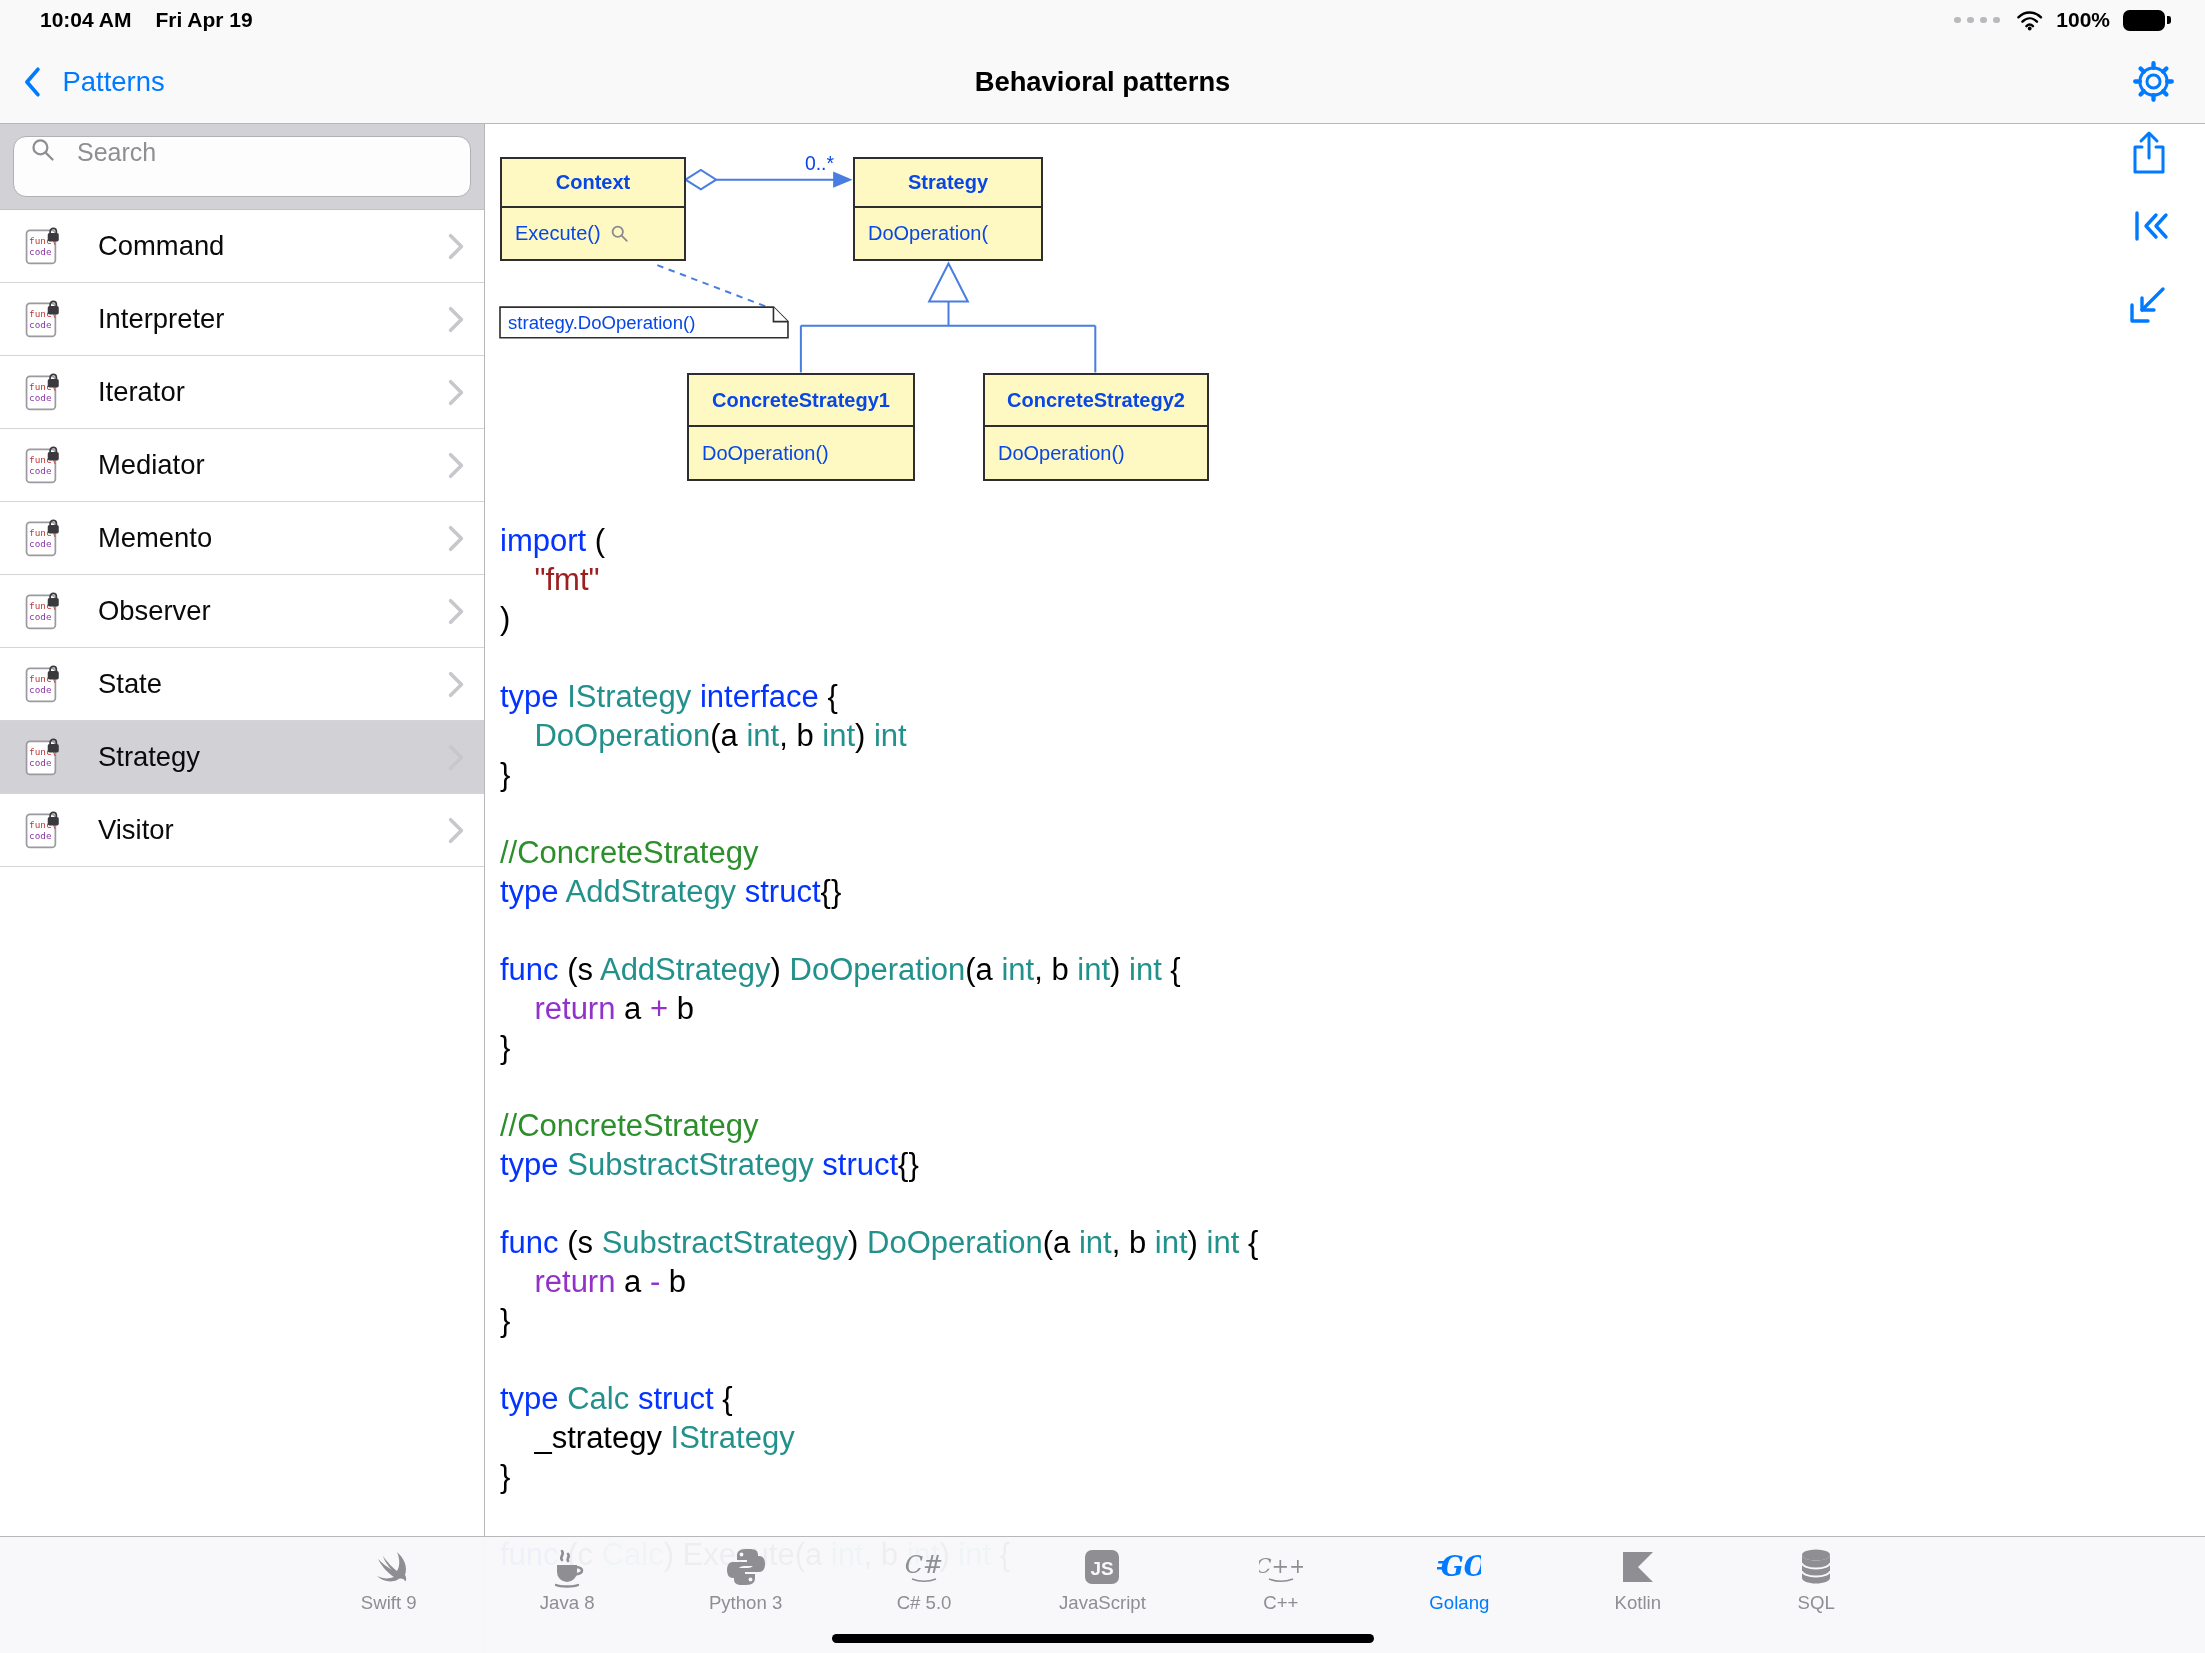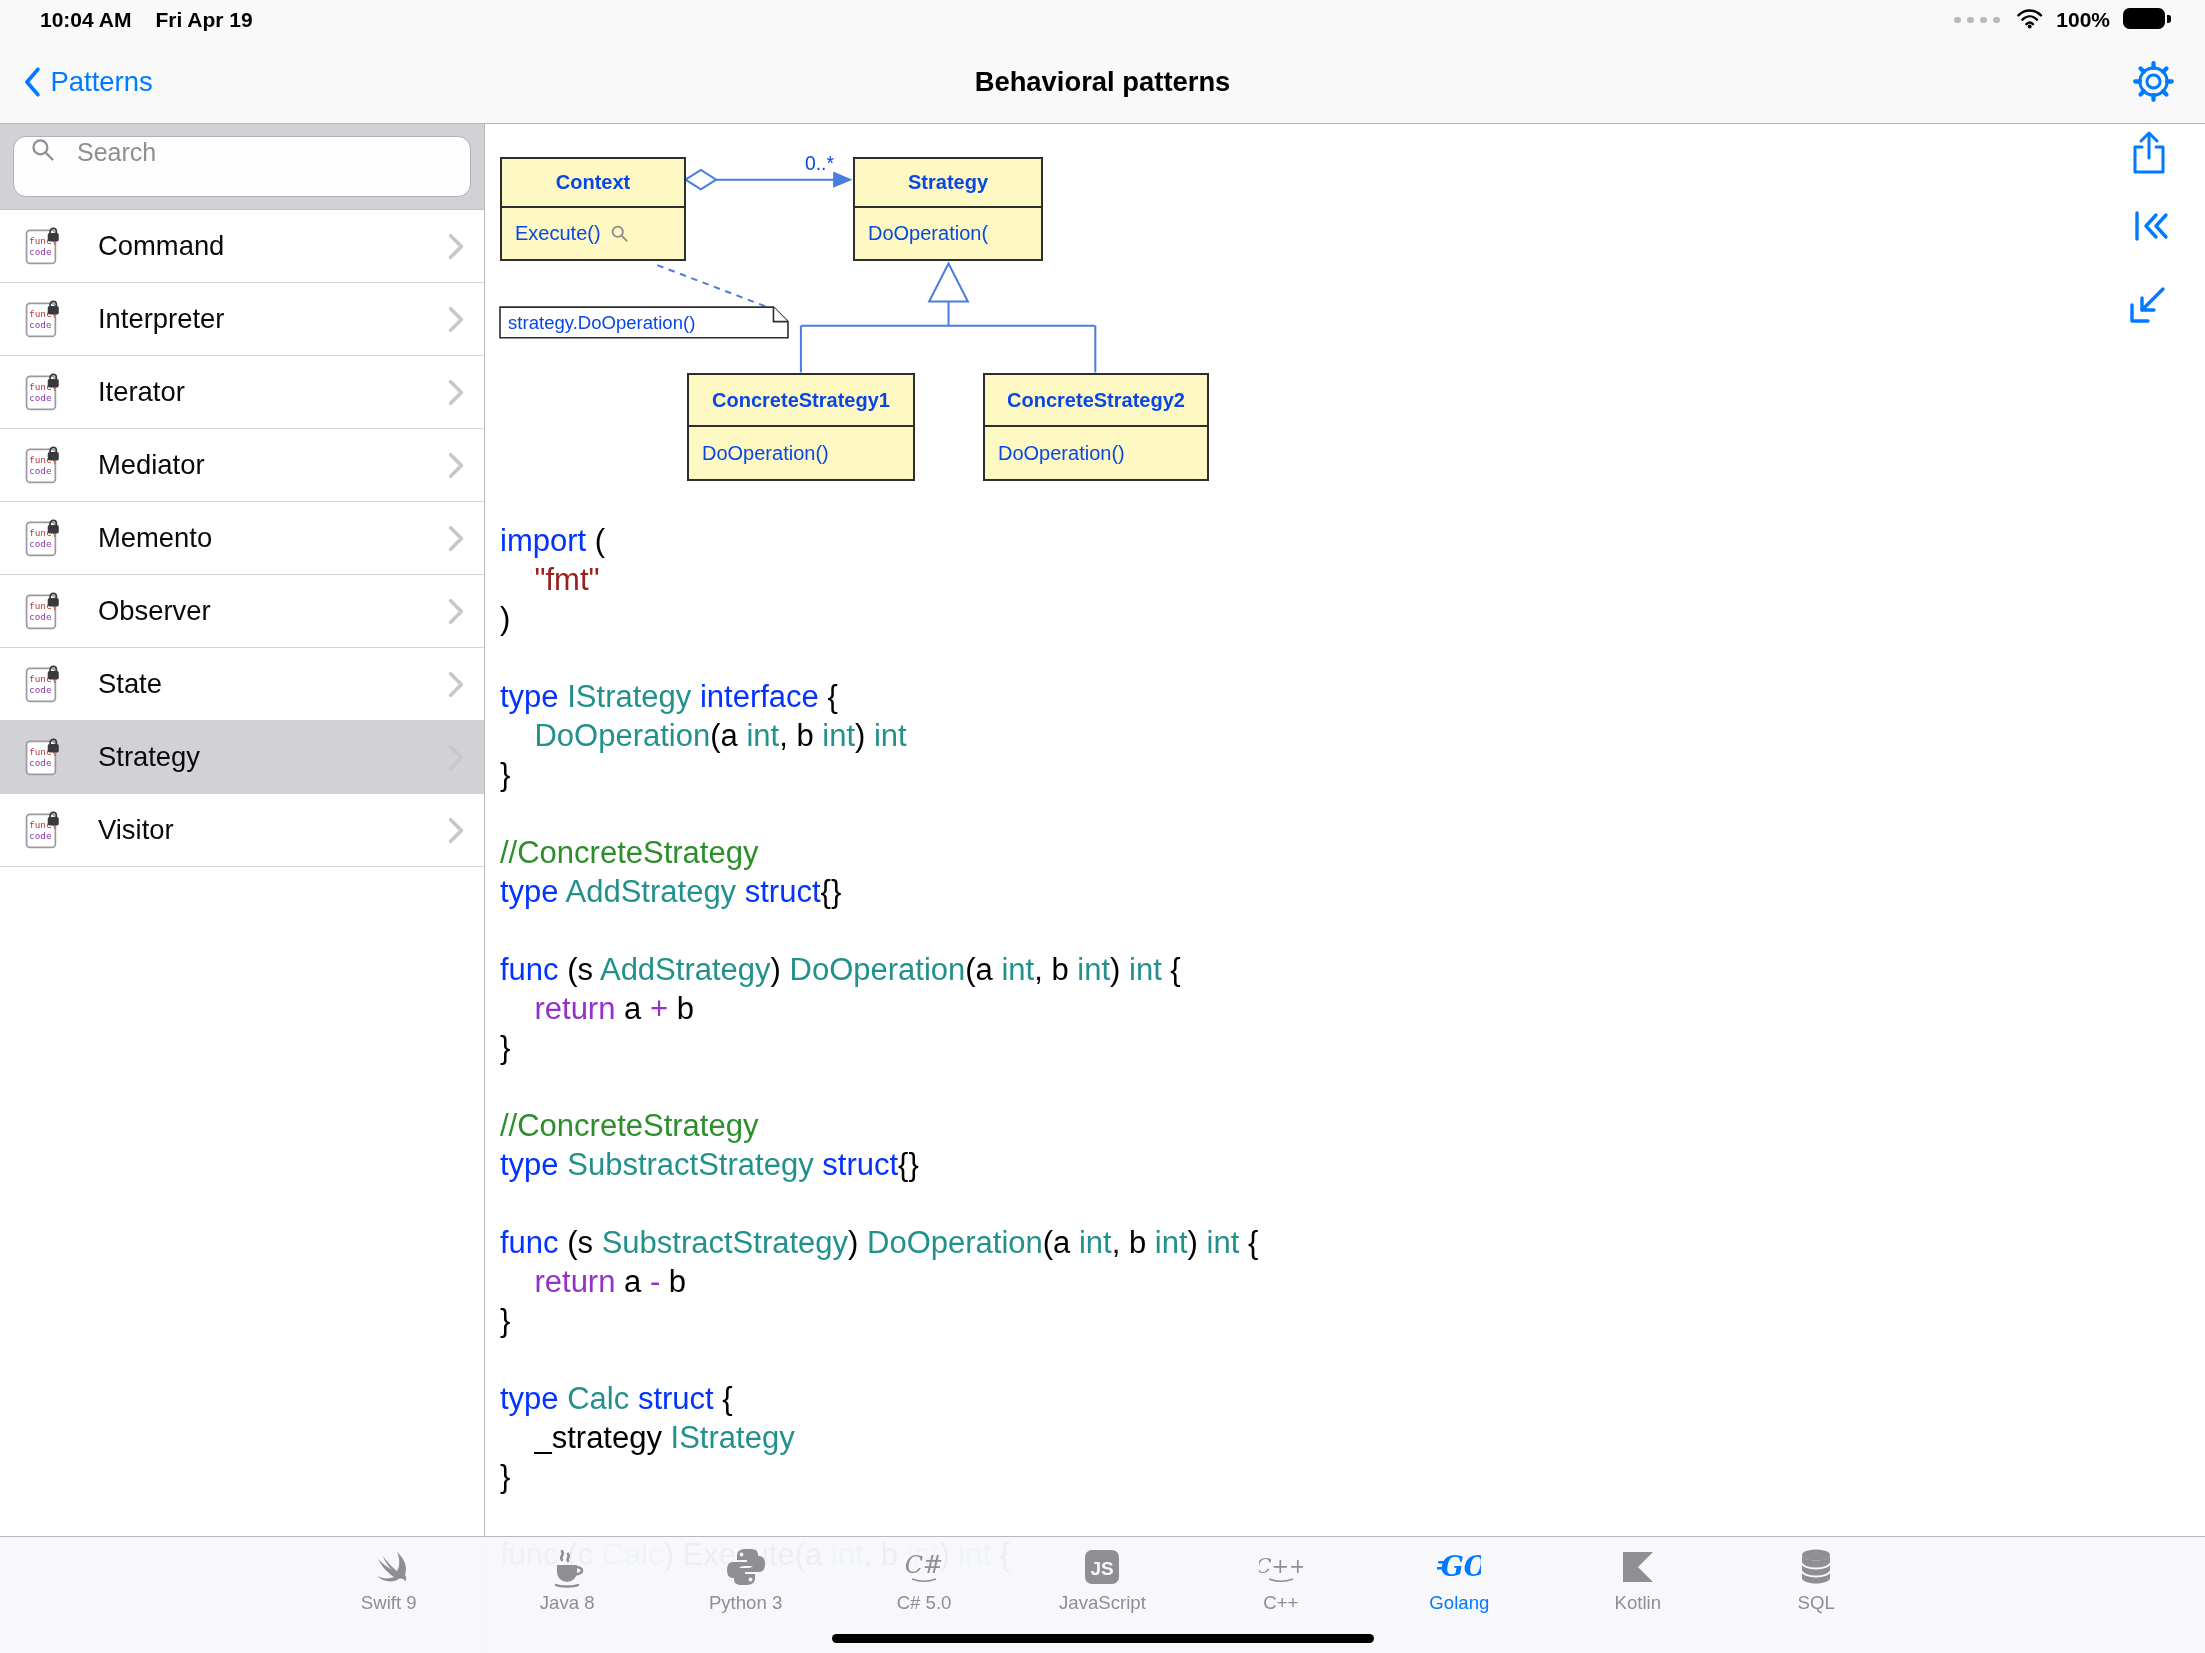--- a/index.html
+++ b/index.html
@@ -12,28 +12,28 @@
   html,body{margin:0;padding:0}
   body{width:2205px;height:1653px;overflow:hidden;position:relative;background:#fff;
        font-family:"Liberation Sans",sans-serif;color:#000;}
 
   
   .top-chrome{position:absolute;top:0;left:0;width:2205px;height:124px;background:#f9f9f9;
               border-bottom:1.6px solid #b7b7ba;z-index:4}
   .status-bar{position:absolute;top:0;left:0;right:0;height:40px;display:flex;align-items:center;
               justify-content:space-between;padding:0 40px;font-size:21px;font-weight:600}
   .status-left{display:flex;gap:24px;align-items:center}
-  .status-right{display:flex;gap:13px;}
+  .status-right{display:flex;gap:13px;align-items:center}
   .sig-dots{display:flex;gap:6.5px;align-items:center;margin-right:3.2px}
   .sig-dots i{width:6.5px;height:6.5px;border-radius:50%;background:#b9b9be;display:block}
   .bat{width:42px;height:21px;border-radius:6.5px;background:#000;position:relative;display:inline-block}
   .bat::after{content:"";position:absolute;right:-5.7px;top:6.5px;width:4px;height:8px;background:#000;border-radius:0 2.4px 2.4px 0}
 
   .nav-bar{position:absolute;top:40px;left:0;right:0;height:83px;display:flex;align-items:center;justify-content:center}
-  .back-btn{position:absolute;left:22.6px;display:flex;align-items:center;gap:10px;color:var(--accent);
+  .back-btn{position:absolute;left:22.6px;display:flex;align-items:center;gap:22px;color:var(--accent);
             font-size:27.4px;cursor:pointer}
   .nav-title{font-size:27.4px;font-weight:700}
   .gear-btn{position:absolute;right:29px;color:var(--accent);cursor:pointer;width:45px;height:45px}
 
   
   .sidebar{position:absolute;top:124px;left:0;width:485px;bottom:0;background:#fff;
            border-right:1.6px solid #b7b7ba;z-index:3}
   .search-strip{height:86px;background:#d1d1d6;display:flex;align-items:center;justify-content:center;
                 border-bottom:1.6px solid #c2c2c6}
   .search-field{width:458px;height:61px;background:#fdfdfd;border:1.6px solid #b0b0b5;border-radius:13px;

